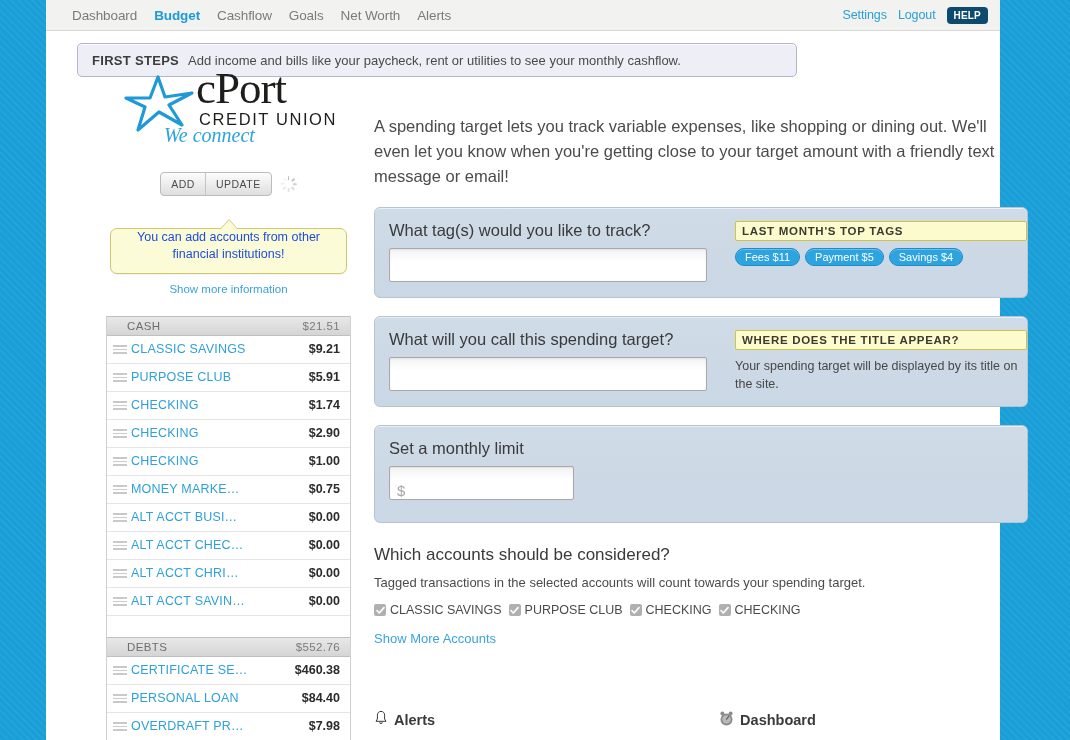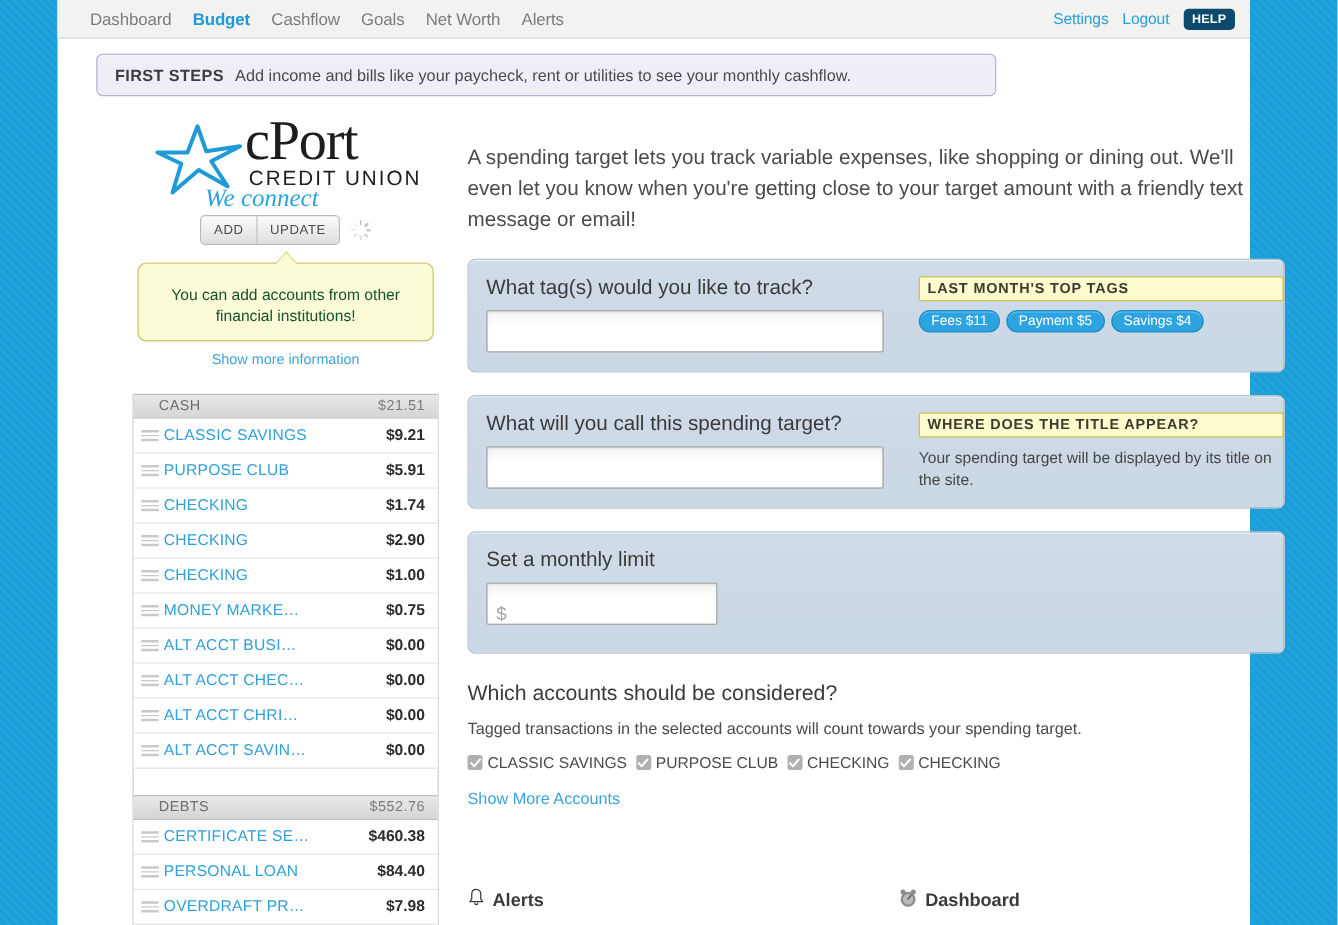--- a/index.html
+++ b/index.html
@@ -48,21 +48,21 @@
     display:flex; align-items:center; padding:0 14px;
     box-shadow:inset 0 1px 0 #fbfbff;
   }
   #firststeps .fs-label {
     font-size:13px; font-weight:bold; color:#3d3d3d; letter-spacing:0.3px;
     margin-right:9px;
   }
   #firststeps .fs-text { font-size:13px; color:#4a4a4a; }
 
   
-  #logo { position:absolute; left:78px; top:92px; width:230px; height:70px; }
+  #logo { position:absolute; left:78px; top:68px; width:230px; height:70px; }
   #logo .star { position:absolute; left:0px; top:6px; }
   #logo .cport {
     position:absolute; left:72px; top:-2px;
     font-family:"Liberation Serif", serif; font-size:45px; color:#1d1d1b;
     letter-spacing:-1px; line-height:1;
   }
   #logo .cu {
     position:absolute; left:75px; top:42px;
     font-family:"Liberation Sans", sans-serif; font-size:16.5px; color:#1d1d1b;
     letter-spacing:1.6px;
@@ -87,24 +87,24 @@
   }
   .btngroup button + button { border-left:1px solid #c4c4c4; }
   .spinner { width:16px; height:16px; position:relative; }
   .spinner i {
     position:absolute; left:7px; top:0px; width:1.6px; height:4.4px;
     background:#b9b9b9; border-radius:1px;
     transform-origin:0.8px 8px;
   }
 
   .tooltip {
-    position:relative; margin:14px 4px 0 4px;
+    position:relative; margin:32px 4px 0 4px;
     background:#fcfbd8; border:1px solid #cfc96c; border-radius:7px;
-    padding:17px 8px 10px 8px; text-align:center;
-    font-size:12.5px; color:#14532d; line-height:1.35;
+    padding:0 8px 10px 8px; text-align:center;
+    font-size:12.5px; color:#1d4ed8; line-height:1.35;
     box-shadow:0 1px 1px rgba(0,0,0,0.05);
   }
   .tooltip:before, .tooltip:after {
     content:""; position:absolute; left:50%; width:0; height:0;
     border-left:9px solid transparent; border-right:9px solid transparent;
   }
   .tooltip:before { top:-10px; margin-left:-9px; border-bottom:10px solid #cfc96c; }
   .tooltip:after  { top:-9px;  margin-left:-9px; border-bottom:10px solid #fcfbd8; }
 
   .show-more-info {

